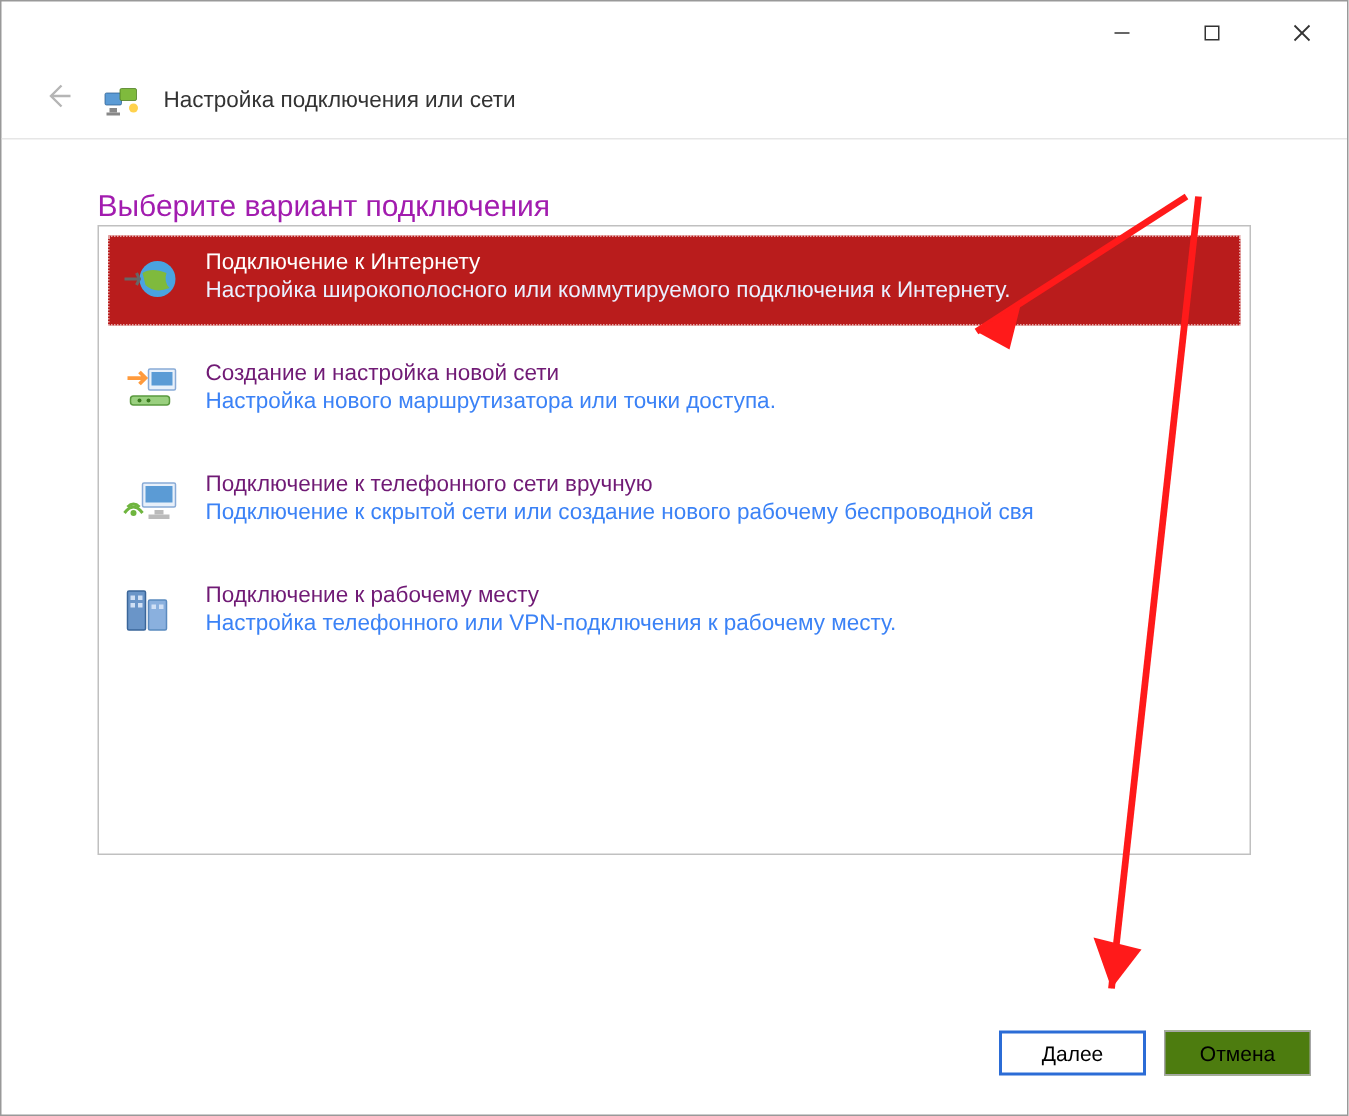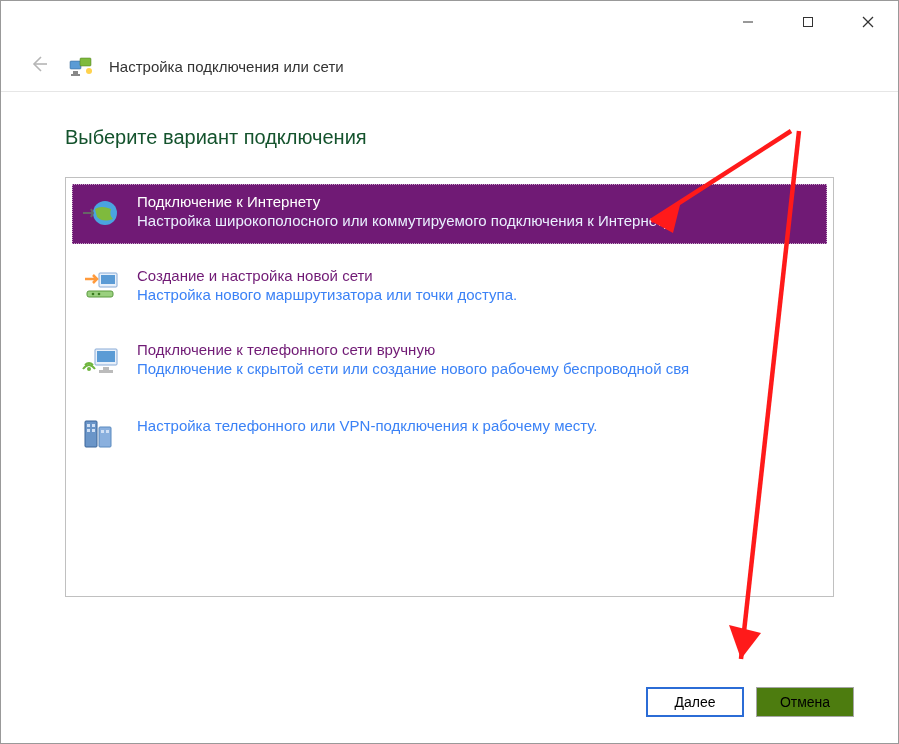--- a/index.html
+++ b/index.html
@@ -44,39 +44,38 @@
     .header-title {
       font-size: 15px;
       color: #333;
       text-align: center;
     }
     .content {
       padding: 34px 64px 0 64px;
     }
     .heading {
       font-size: 20px;
-      color: #14532d;
+      color: #a21caf;
       font-weight: 400;
-      margin-bottom: 28px;
     }
     .options-box {
       border: 1px solid #c0c0c0;
       height: 420px;
       padding: 6px 6px;
     }
     .option {
       display: flex;
       gap: 16px;
       padding: 4px 8px 10px 8px;
       margin-bottom: 14px;
       border: 1px dotted transparent;
       cursor: pointer;
     }
     .option.selected {
-      background: #701a75;
+      background: #b91c1c;
       color: #fff;
       border: 1px dotted rgba(255,255,255,0.6);
     }
     .option .icon-slot {
       width: 40px;
       height: 40px;
       flex-shrink: 0;
       display: flex;
       align-items: center;
       justify-content: center;
@@ -90,21 +89,21 @@
     .option.selected .opt-title { color: #fff; }
     .opt-desc {
       font-size: 15px;
       color: #3b82f6;
       margin-top: 2px;
     }
     .option.selected .opt-desc { color: #eaf0ff; }
     .footer {
       position: absolute;
       bottom: 26px;
-      right: 44px;
+      right: 24px;
       display: flex;
       gap: 12px;
       border-radius: 15px;
     }
     .btn {
       min-width: 98px;
       height: 30px;
       font-size: 14px;
       border: 1px solid #a6a6a6;
       background: #4d7c0f;
@@ -222,20 +221,21 @@
           <rect x="6" y="7" width="3" height="3" fill="#d0e0f5"></rect>
           <rect x="11" y="7" width="3" height="3" fill="#d0e0f5"></rect>
           <rect x="6" y="12" width="3" height="3" fill="#d0e0f5"></rect>
           <rect x="11" y="12" width="3" height="3" fill="#d0e0f5"></rect>
           <rect x="18" y="10" width="12" height="20" rx="1" fill="#8ab0de" stroke="#5a8abf"></rect>
           <rect x="20" y="13" width="3" height="3" fill="#d0e0f5"></rect>
           <rect x="25" y="13" width="3" height="3" fill="#d0e0f5"></rect>
         </svg>
       </div>
       <div class="text">
+        <div class="opt-title">Подключение к рабочему месту</div>
         <div class="opt-desc">Настройка телефонного или VPN-подключения к рабочему месту.</div>
       </div>
     </div>
 
   </div>
 </div>
 
 <div class="footer">
   <button class="btn primary">Далее</button>
   <button class="btn">Отмена</button>

